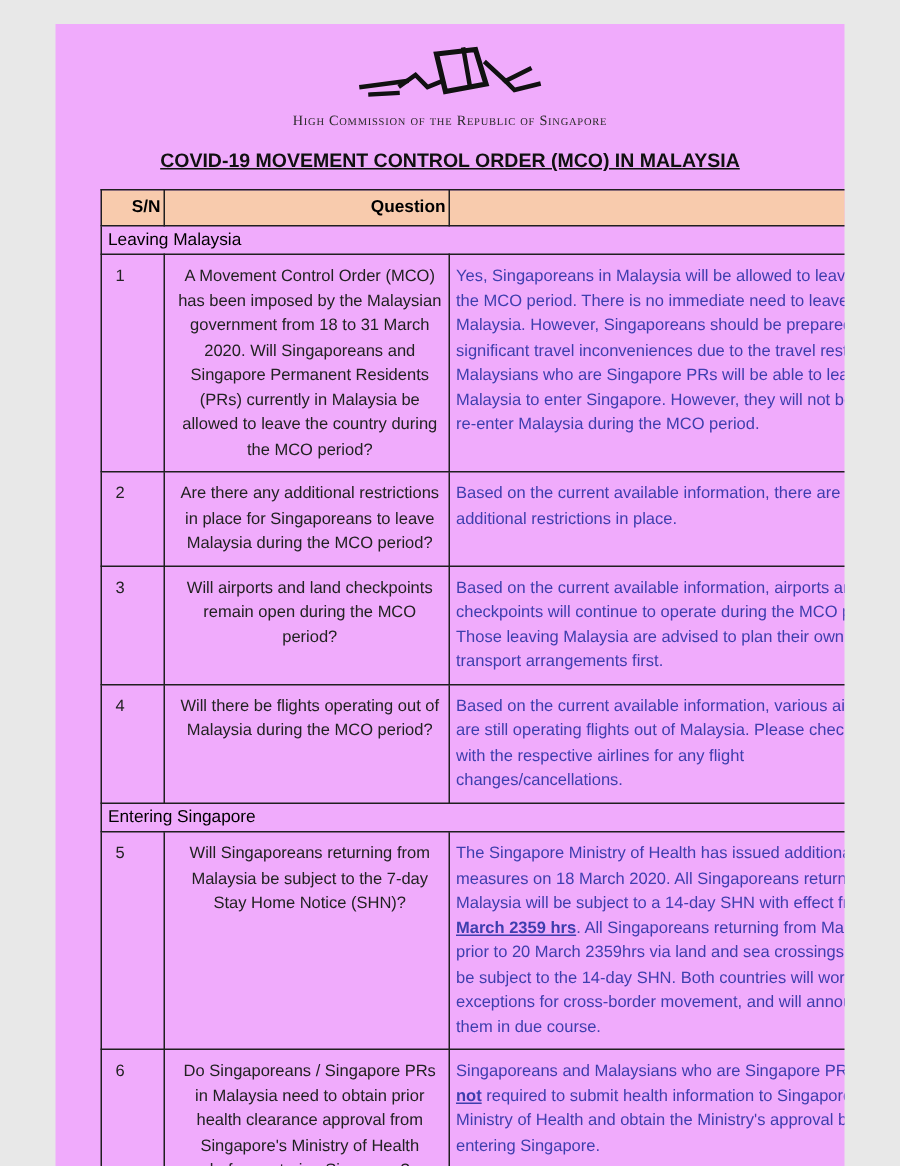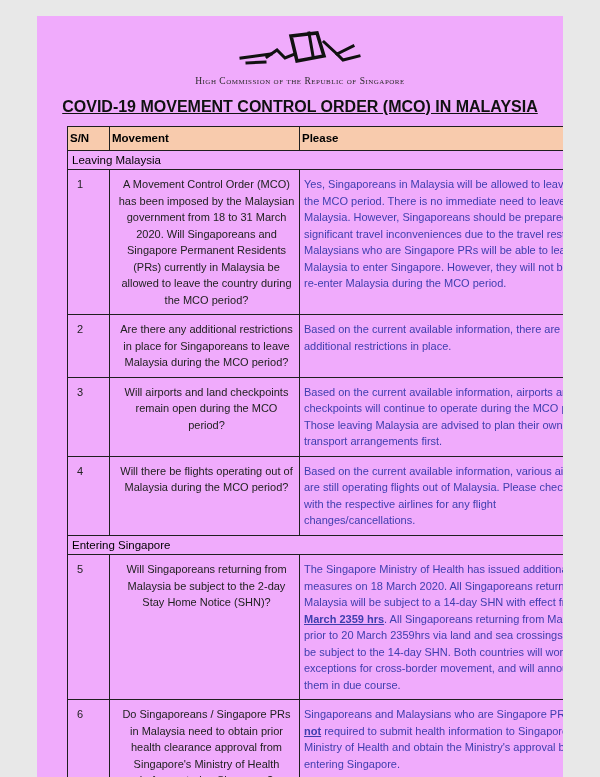--- a/index.html
+++ b/index.html
@@ -28,21 +28,21 @@
     font-family: "Liberation Serif", serif;
     font-variant: small-caps;
     font-size: 7px;
     letter-spacing: 1px;
     color: #3a3a3a;
     margin-top: 1px;
   }
   
   .title-block { text-align: center; margin-top: 12px; }
   .title-line {
-    font-size: 16px;
+    font-size: 13px;
     font-weight: bold;
     text-decoration: underline;
     color: #111;
     line-height: 18px;
   }
   
   table.faq {
     border-collapse: collapse;
     table-layout: fixed;
     width: 548px;
@@ -51,21 +51,21 @@
     line-height: 16.5px;
   }
   table.faq td, table.faq th {
     border: 1px solid #1f1f1f;
     vertical-align: top;
     box-sizing: border-box;
   }
   th.head-cell {
     background: var(--header-bg, #f8cbad);
     font-weight: bold;
-    text-align: left;
+    text-align: right;
     font-size: 11.5px;
     padding: 3px 2px;
     color: #000;
   }
   td.section-cell {
     font-weight: normal;
     font-size: 11.5px;
     padding: 1px 4px;
     color: #000;
   }
@@ -101,21 +101,21 @@
 
   <table class="faq">
     <colgroup>
       <col style="width:42px">
       <col style="width:190px">
       <col style="width:316px">
     </colgroup>
     <thead>
       <tr>
         <th class="head-cell">S/N</th>
-        <th class="head-cell">Movement</th>
+        <th class="head-cell">Question</th>
         <th class="head-cell">Please</th>
       </tr>
     </thead>
     <tbody>
         <tr>
           <td colspan="3" class="section-cell">Leaving Malaysia</td>
         </tr>
         <tr style="height: 130px;">
           <td class="sn-cell">1</td>
           <td class="q-cell">A Movement Control Order (MCO) has been imposed by the Malaysian government from 18 to 31 March 2020. Will Singaporeans and Singapore Permanent Residents (PRs) currently in Malaysia be allowed to leave the country during the MCO period?</td>
@@ -134,21 +134,21 @@
         <tr style="height: 78px;">
           <td class="sn-cell">4</td>
           <td class="q-cell">Will there be flights operating out of Malaysia during the MCO period?</td>
           <td class="a-cell">Based on the current available information, various airlines are still operating flights out of Malaysia. Please check directly with the respective airlines for any flight changes/cancellations.</td>
         </tr>
         <tr>
           <td colspan="3" class="section-cell">Entering Singapore</td>
         </tr>
         <tr style="height: 133px;">
           <td class="sn-cell">5</td>
-          <td class="q-cell">Will Singaporeans returning from Malaysia be subject to the 2-day Stay Home Notice (SHN)?</td>
+          <td class="q-cell">Will Singaporeans returning from Malaysia be subject to the 7-day Stay Home Notice (SHN)?</td>
           <td class="a-cell">The Singapore Ministry of Health has issued additional measures on 18 March 2020. All Singaporeans returning from Malaysia will be subject to a 14-day SHN with effect from <span class="seg-bold seg-underline">20 March 2359 hrs</span>.  All Singaporeans returning from Malaysia prior to 20 March 2359hrs via land and sea crossings will not be subject to the 14-day SHN. Both countries will work out exceptions for cross-border movement, and will announce them in due course.</td>
         </tr>
         <tr style="height: 89px;">
           <td class="sn-cell">6</td>
           <td class="q-cell">Do Singaporeans / Singapore PRs in Malaysia need to obtain prior health clearance approval from Singapore's Ministry of Health before entering Singapore?</td>
           <td class="a-cell">Singaporeans and Malaysians who are Singapore PRs are <span class="seg-bold seg-underline">not</span> required to submit health information to Singapore's Ministry of Health and obtain the Ministry's approval before entering Singapore.</td>
         </tr>
       </tbody>
   </table>
 

